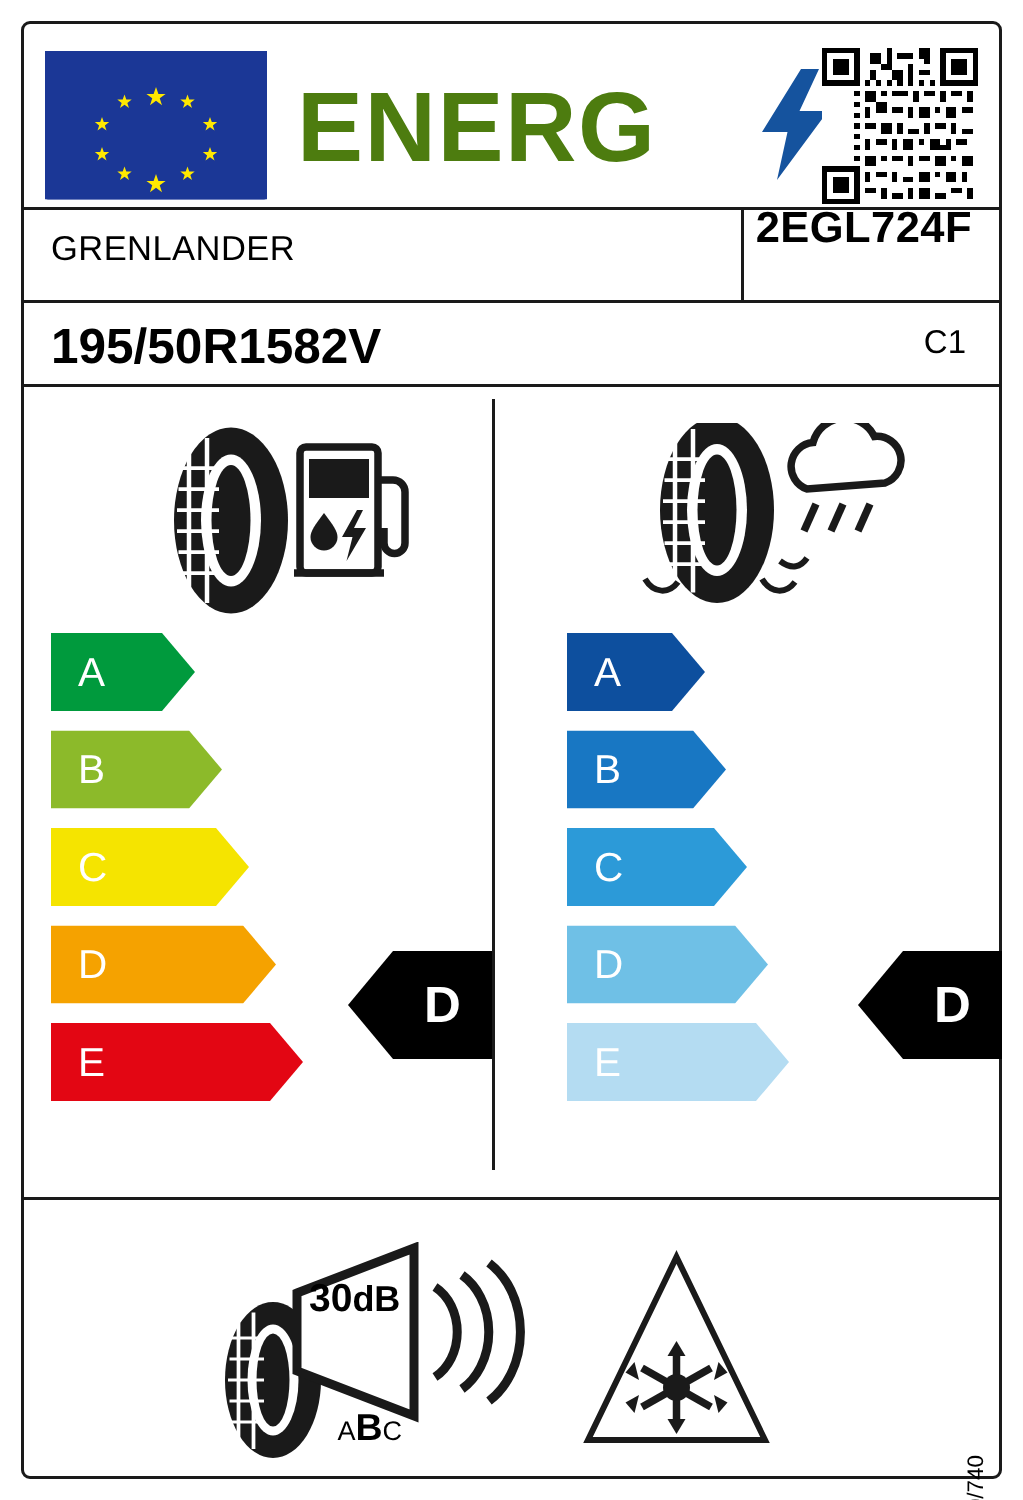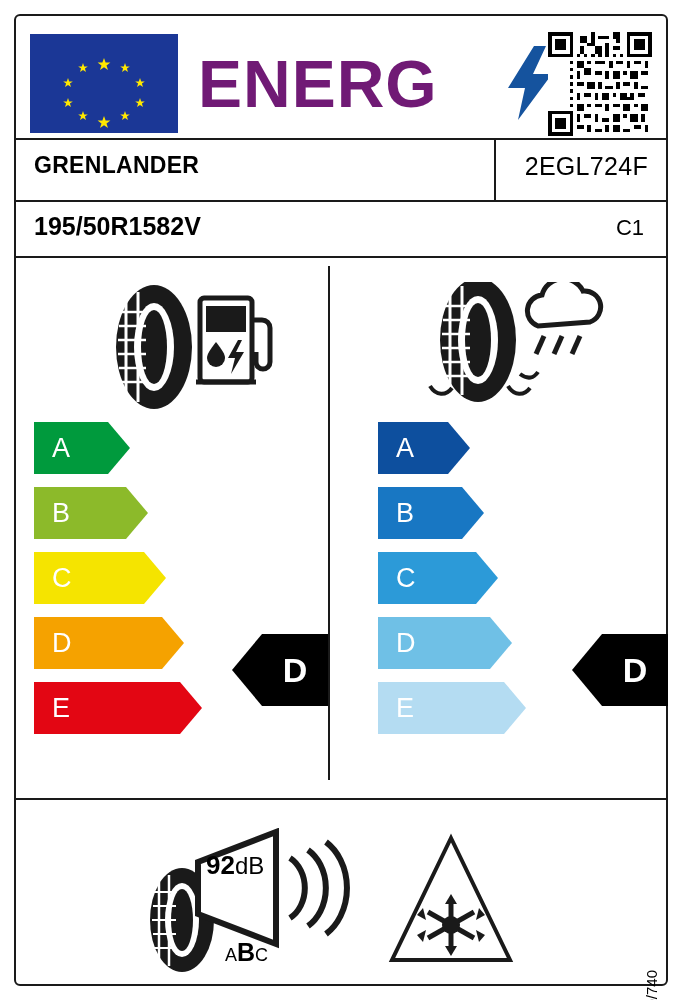--- a/index.html
+++ b/index.html
@@ -27,45 +27,45 @@
   .eu-flag {
     position:absolute; left: 14px; top: 18px;
     width: 148px; height: 99px;
     background: #1b3796;
     border-radius: 2px;
   }
   .eu-flag svg { display:block; }
   .energ {
     position:absolute; left: 182px; top: 28px;
     font-size: 66px; font-weight: bold; letter-spacing: 1px;
-    color: #701a75; line-height: 80px;
+    color: #4d7c0f; line-height: 80px;
   }
   .bolt {
     position:absolute; left: 492px; top: 30px;
   }
   .qr {
     position:absolute; right: 14px; top: 16px;
     width: 104px; height: 104px;
   }
 
   
   .rule { position:absolute; left:0; width:100%; height:2px; background:#1a1a1a; }
   .vrule { position:absolute; width:2px; background:#1a1a1a; }
 
   .brand {
     position:absolute; left: 18px; top: 136px;
-    font-size: 23px; font-weight: bold; letter-spacing: .3px;
+    font-size: 23px; font-weight: normal; letter-spacing: .3px;
   }
   .sku {
-    position:absolute; right: 18px; top: 136px;
-    font-size: 25px; font-weight: normal; letter-spacing: .3px;
+    position:absolute; right: 18px; top: 120px;
+    font-size: 29px; font-weight: bold; letter-spacing: .3px;
   }
   .size {
     position:absolute; left: 18px; top: 196px;
-    font-size: 25px; font-weight: bold;
+    font-size: 33px; font-weight: bold;
   }
   .cls {
     position:absolute; right: 22px; top: 199px;
     font-size: 22px;
   }
 
   
   .grades { position:absolute; left:0; top:250px; width:100%; height:532px; }
 
   .icon-fuel { position:absolute; left: 80px; top: 16px; }
@@ -92,21 +92,21 @@
     font-size: 34px; font-weight: bold; color: #fff;
   }
 
   
   .bottom { position:absolute; left:0; top: 790px; width:100%; height: 180px; }
   .noise { position:absolute; left: 120px; top: 22px; }
   .noise-db {
     position:absolute; left: 190px; top: 44px;
     font-size: 26px; font-weight: bold;
   }
-  .noise-db .unit { font-weight: normal; font-size: 24px; }
+  .noise-db .unit { font-weight: bold; font-size: 24px; }
   .noise-cls {
     position:absolute; left: 209px; top: 132px;
     font-size: 18px;
   }
   .noise-cls b { font-size: 25px; }
   .snow { position:absolute; left: 372px; top: 26px; }
   .date {
     position:absolute; right: 6px; bottom: 16px;
     font-size: 15px;
     transform: rotate(-90deg);
@@ -447,21 +447,21 @@
           <g fill="none" stroke="#1a1a1a" stroke-width="6">
             <path d="M154 30 a28 34 0 0 1 0 60"></path>
             <path d="M172 22 a36 44 0 0 1 0 76"></path>
             <path d="M190 14 a44 54 0 0 1 0 92"></path>
           </g>
         </g>
       </svg>
     </div>
 
     <div class="noise-db">
-      <span>92</span><span class="unit">dB</span>
+      <span>30</span><span class="unit">dB</span>
     </div>
 
     <div class="noise-cls">
       <span>A</span><b>B</b><span>C</span>
     </div>
 
     <div class="snow">
       <svg width="126" height="136" viewBox="0 0 126 136" aria-hidden="true">
         <polygon points="63,6 122,128 4,128" fill="#fff" stroke="#1a1a1a" stroke-width="4"></polygon>
         <g stroke="#1a1a1a" stroke-width="5" fill="none">

